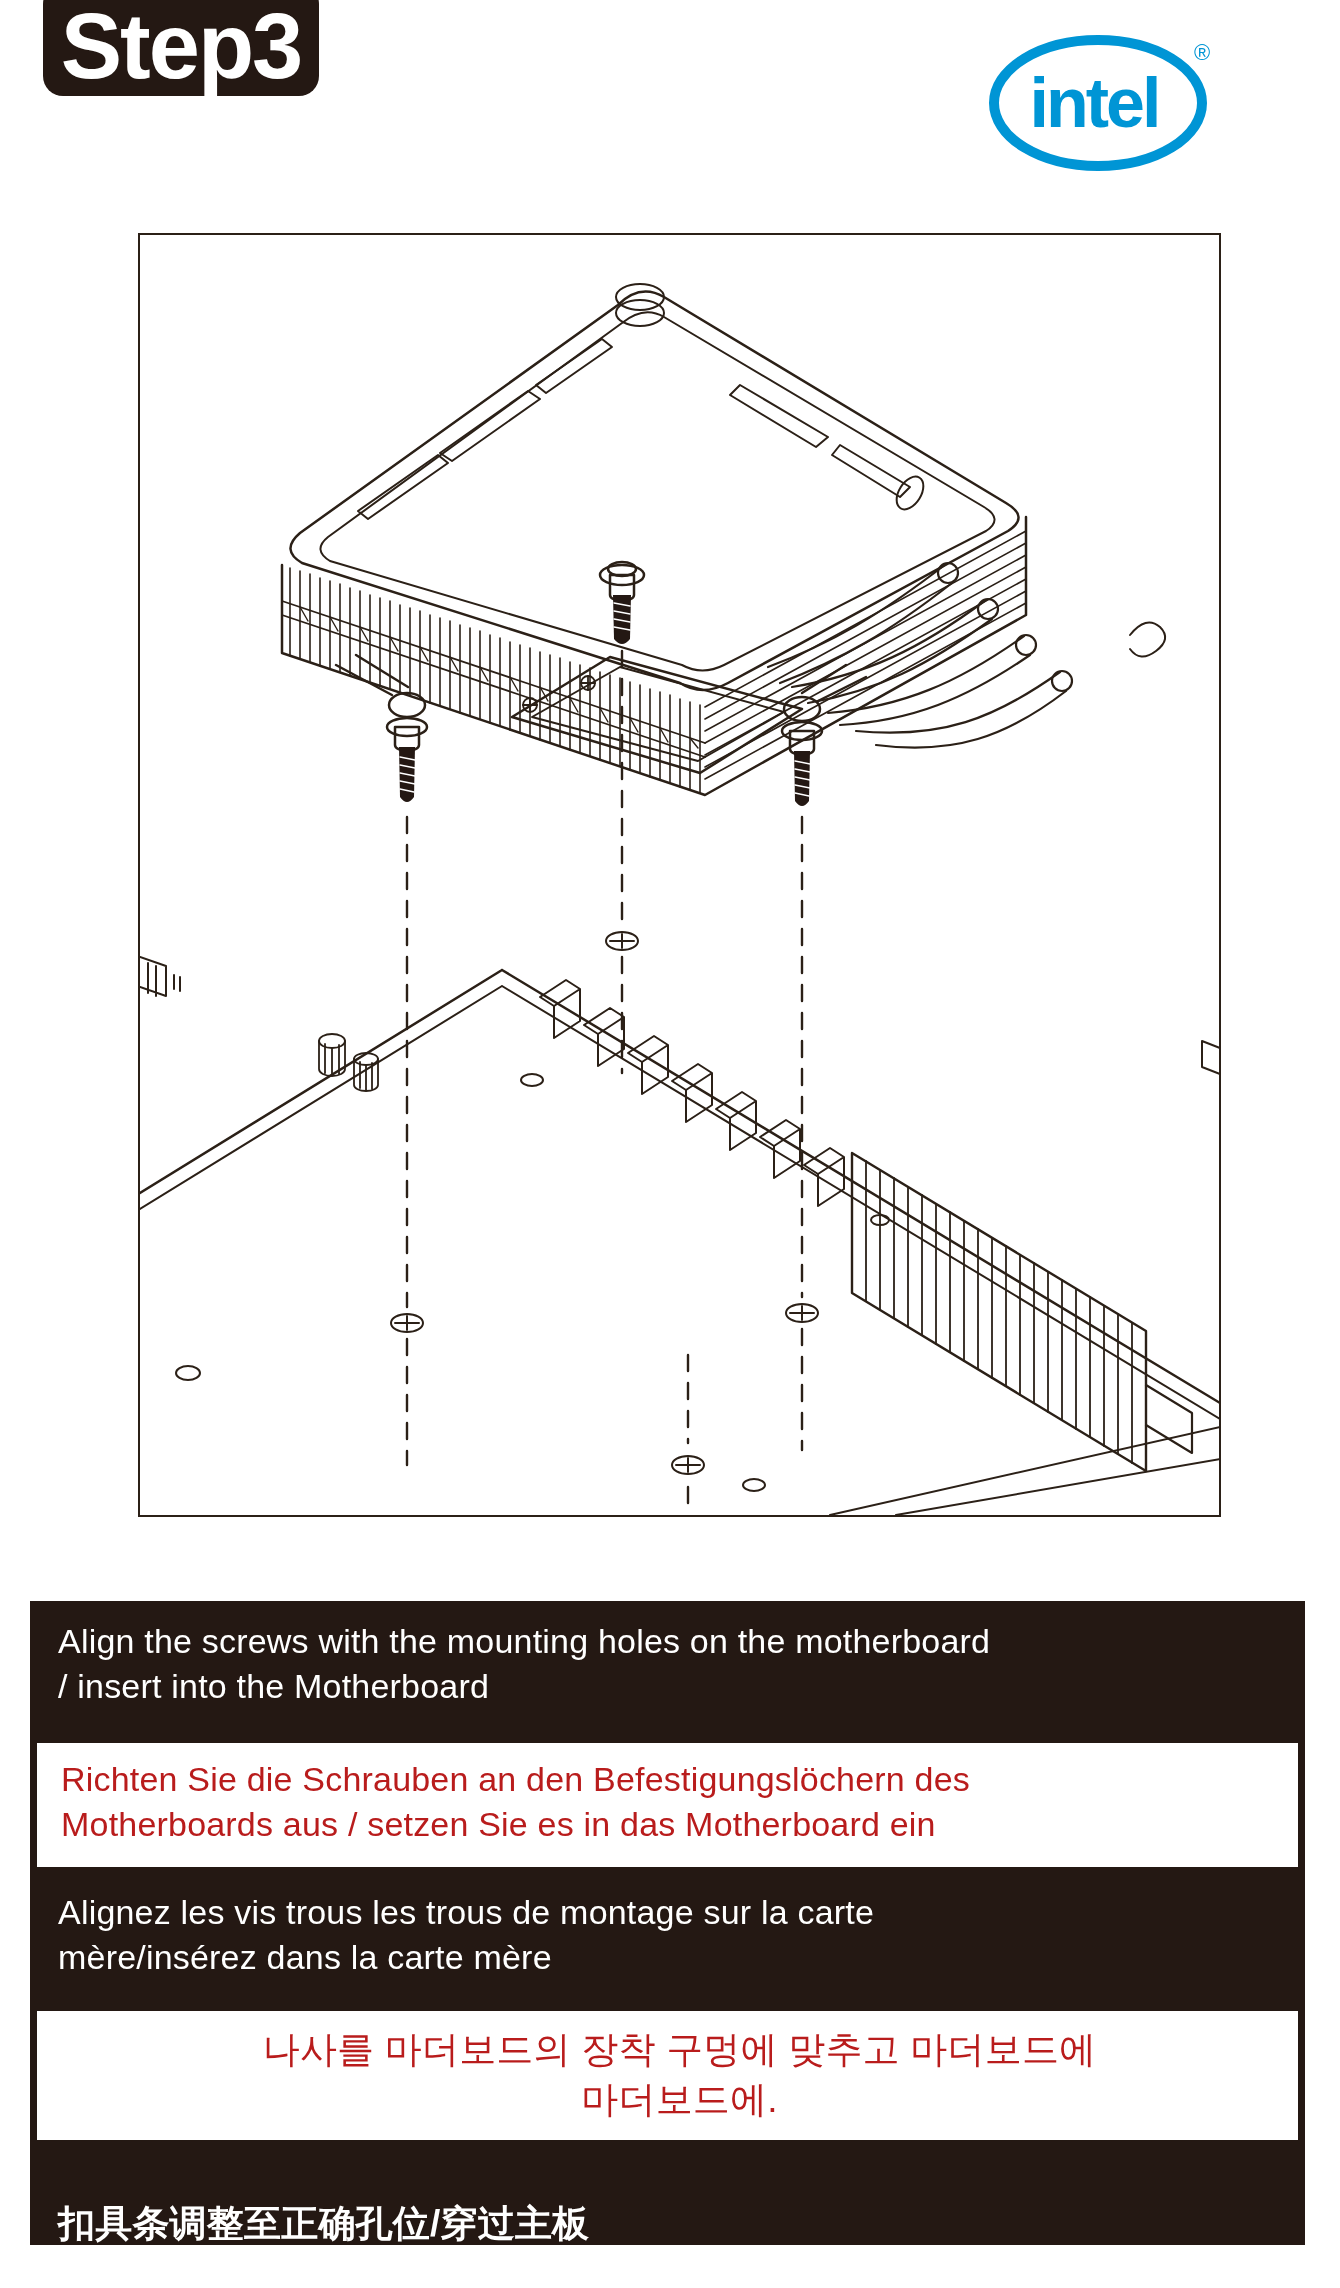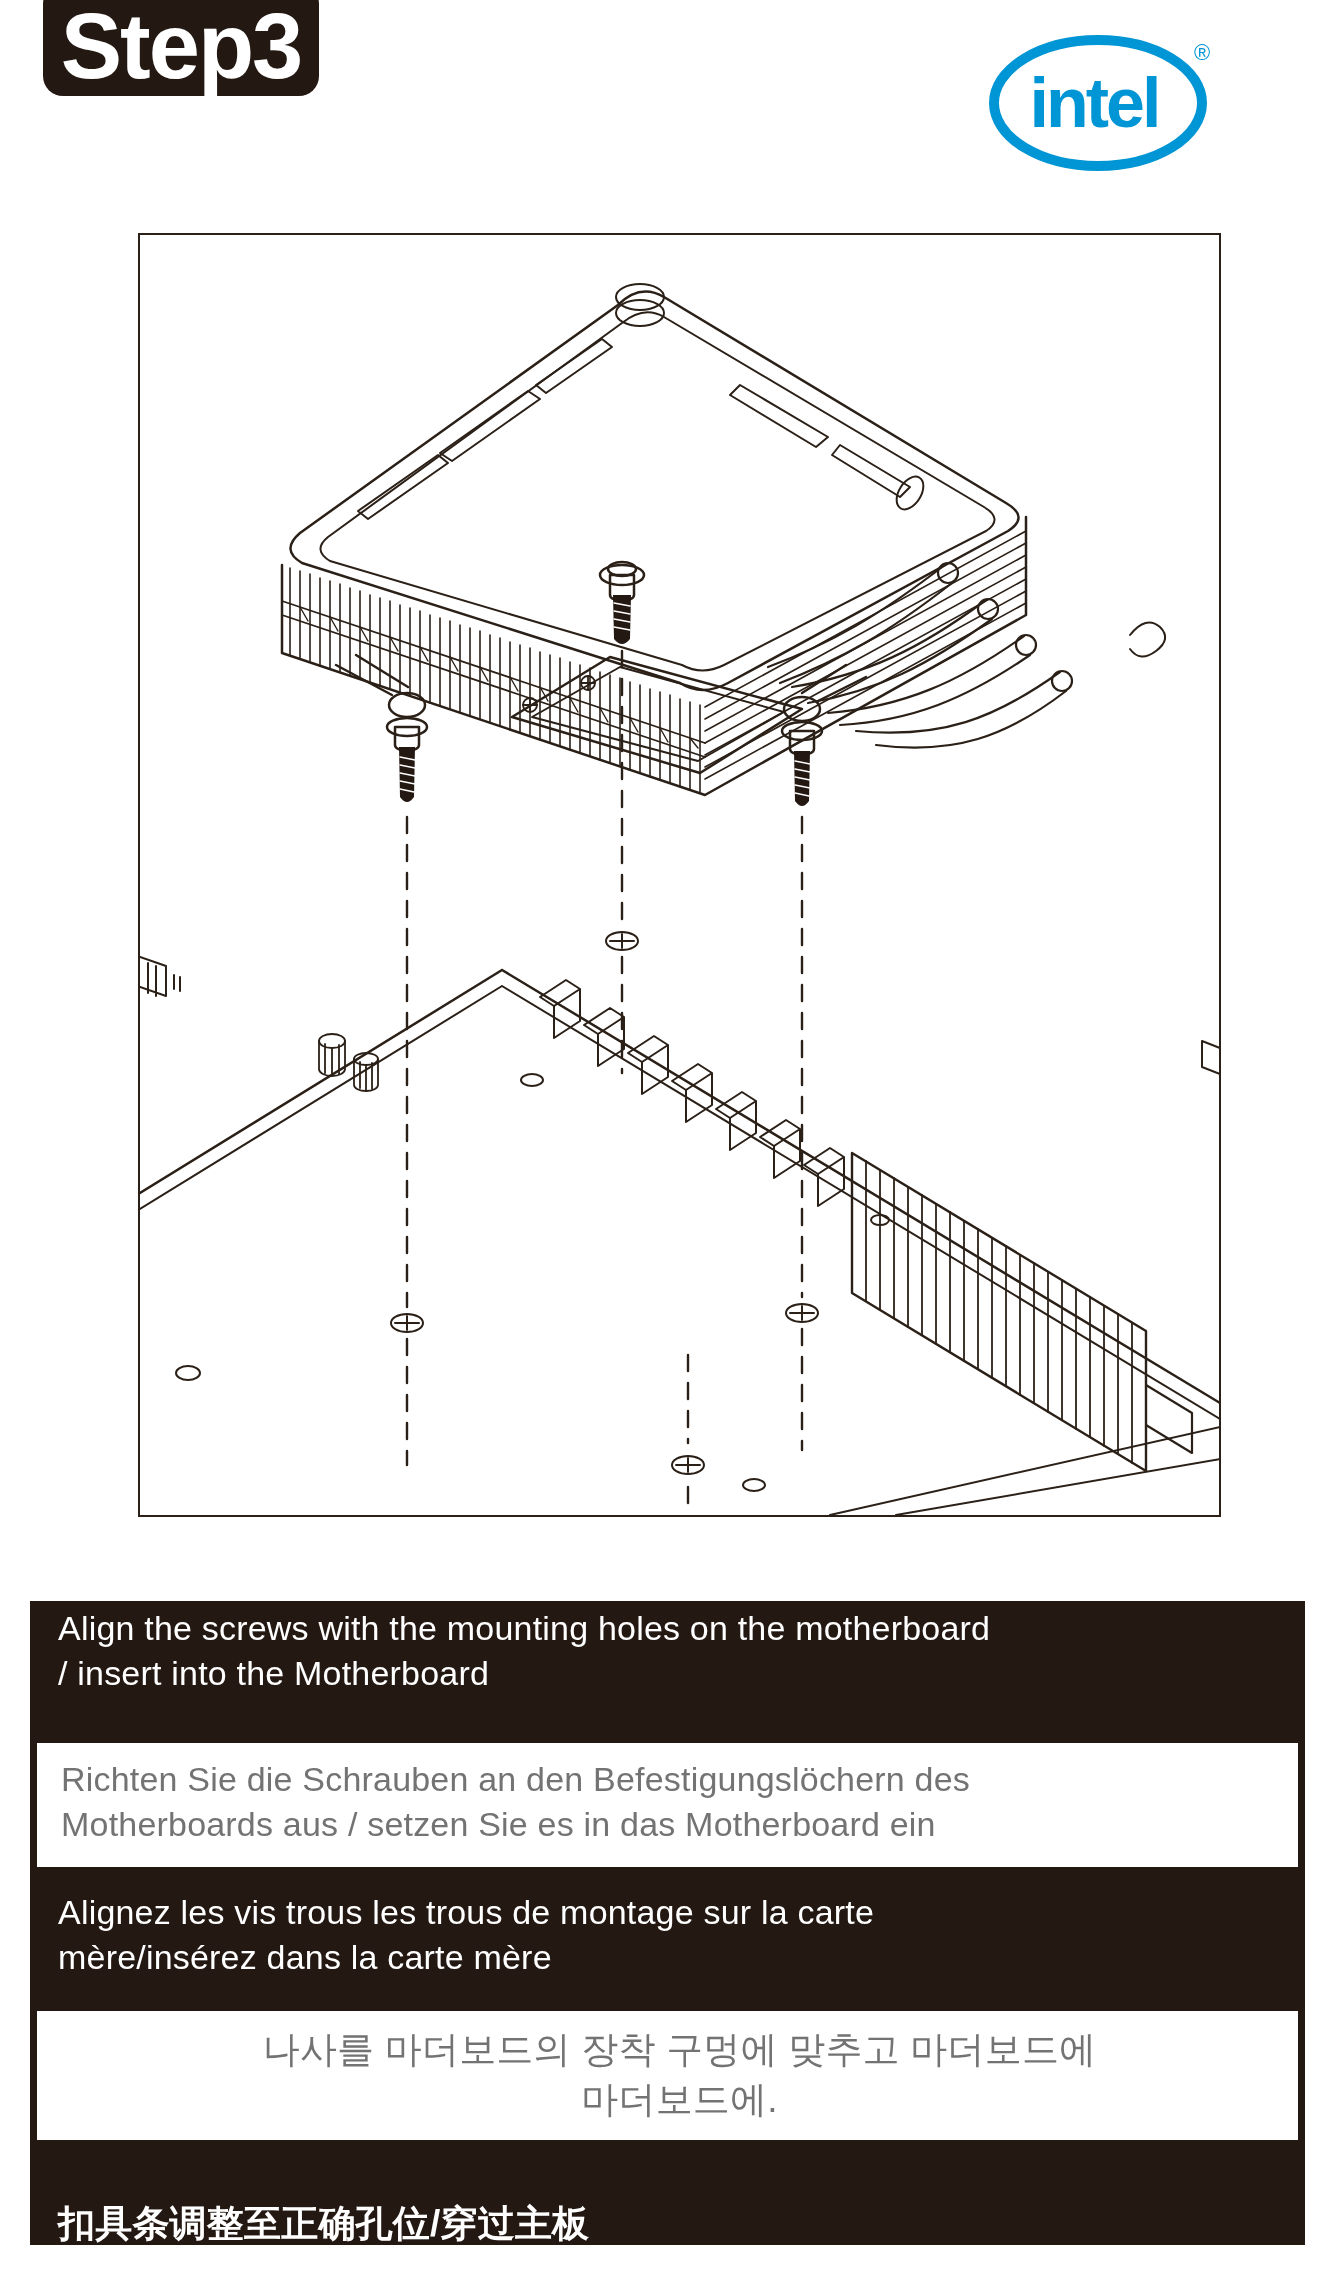--- a/index.html
+++ b/index.html
@@ -25,24 +25,24 @@
   .figure-frame svg{display:block;}
   
   .instructions{
     position:absolute;left:30px;top:1601px;width:1275px;height:644px;
     background:#241813;
   }
   .inst-row{box-sizing:border-box;color:#ffffff;padding:14px 0 0 28px;}
   .inst-row .line{display:block;font-size:34px;line-height:45px;letter-spacing:0.2px;}
   .row-dark{background:#241813;color:#ffffff;}
   .row-light{
-    background:#ffffff;color:#737373;margin:0 4px;
+    background:#ffffff;color:#b91c1c;margin:0 4px;
     border:3px solid #241813;padding:14px 0 0 24px;
   }
-  .row-en{height:139px;padding-top:5px;}
+  .row-en{height:139px;padding-top:18px;}
   .row-de{height:130px;}
   .row-fr{height:138px;padding-top:20px;}
   .row-ko{height:135px;text-align:center;}
   .row-ko .line{font-size:37px;line-height:50px;}
   .row-zh{height:102px;padding-top:26px;}
   .row-zh .line{font-size:37px;font-weight:bold;line-height:46px;margin-top:32px;}
 </style>
 </head>
 <body>
 

